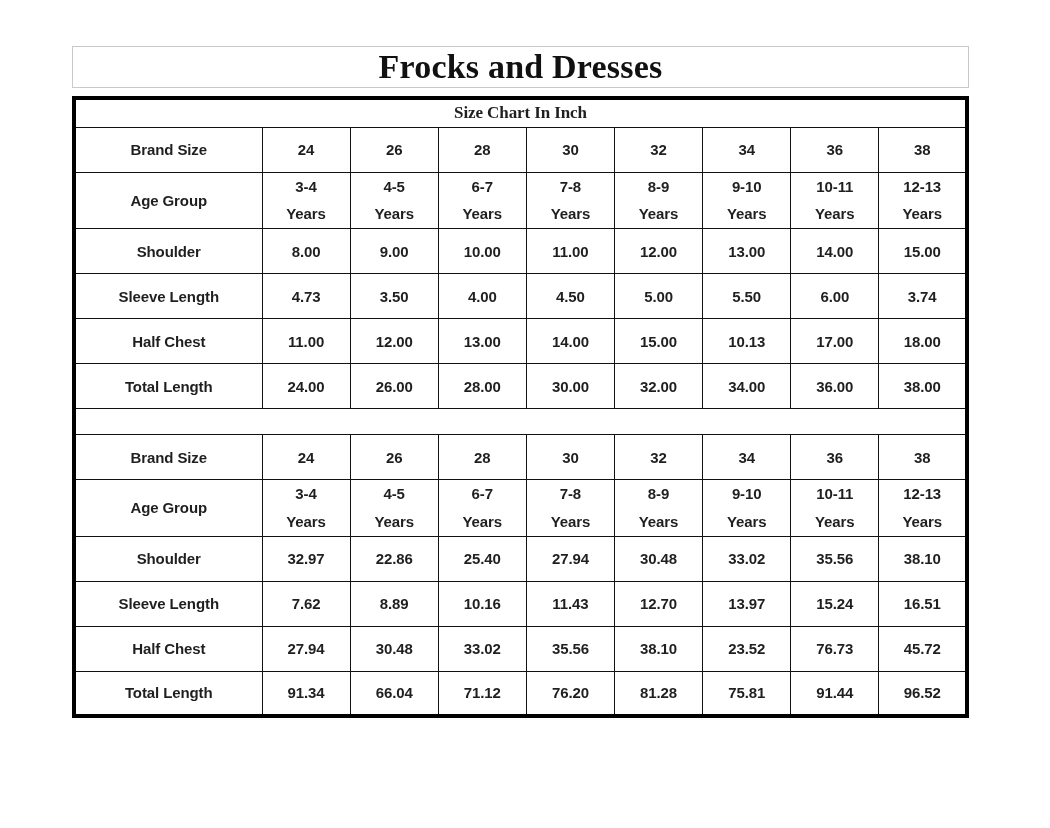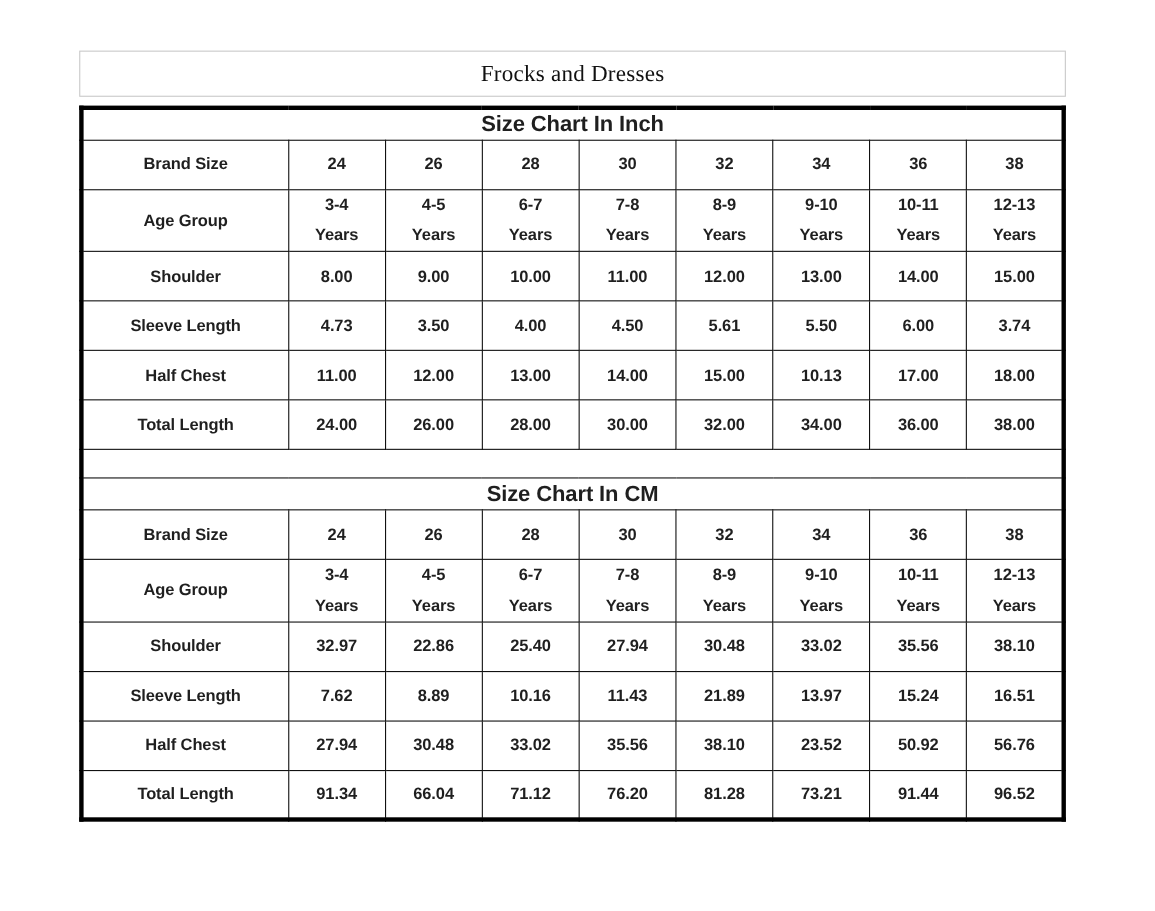--- a/index.html
+++ b/index.html
@@ -24,22 +24,22 @@
     height: 42px;
     display: flex;
     align-items: center;
     justify-content: center;
     background: #ffffff;
     margin-bottom: 8px;
   }
   .title-box h1 {
     margin: 0;
     font-family: "Liberation Serif", "DejaVu Serif", serif;
-    font-weight: normal;
-    font-size: 21px;
+    font-weight: bold;
+    font-size: 34px;
     color: #111111;
     letter-spacing: 0.2px;
   }
   table.size-table {
     width: 100%;
     border-collapse: collapse;
     table-layout: fixed;
     border: 4px solid #000000;
     color: #1f1f1f;
   }
@@ -49,21 +49,22 @@
     text-align: center;
     vertical-align: middle;
     font-weight: bold;
     font-size: 15px;
     letter-spacing: -0.1px;
     padding: 0;
     background: #ffffff;
   }
   tr.section-header td {
     height: 29px;
-    font-size: 20px;
+    font-size: 17px;
+    font-family: Liberation Serif, serif;
   }
   tr.data-row td,
   tr.data-row th {
     height: 45px;
   }
   tr.data-row.tall td,
   tr.data-row.tall th {
     height: 56px;
   }
   tr.data-row.tall td {
@@ -137,21 +138,21 @@
           <td>13.00</td>
           <td>14.00</td>
           <td>15.00</td>
         </tr>
         <tr class="data-row">
           <th>Sleeve Length</th>
           <td>4.73</td>
           <td>3.50</td>
           <td>4.00</td>
           <td>4.50</td>
-          <td>5.61</td>
+          <td>5.00</td>
           <td>5.50</td>
           <td>6.00</td>
           <td>3.74</td>
         </tr>
         <tr class="data-row">
           <th>Half Chest</th>
           <td>11.00</td>
           <td>12.00</td>
           <td>13.00</td>
           <td>14.00</td>
@@ -167,23 +168,20 @@
           <td>28.00</td>
           <td>30.00</td>
           <td>32.00</td>
           <td>34.00</td>
           <td>36.00</td>
           <td>38.00</td>
         </tr>
         <tr class="spacer-row">
           <td colspan="9"></td>
         </tr>
-        <tr class="section-header">
-          <td colspan="9">Size Chart In CM</td>
-        </tr>
         <tr class="data-row">
           <th>Brand Size</th>
           <td>24</td>
           <td>26</td>
           <td>28</td>
           <td>30</td>
           <td>32</td>
           <td>34</td>
           <td>36</td>
           <td>38</td>
@@ -217,42 +215,42 @@
           <td>33.02</td>
           <td>35.56</td>
           <td>38.10</td>
         </tr>
         <tr class="data-row">
           <th>Sleeve Length</th>
           <td>7.62</td>
           <td>8.89</td>
           <td>10.16</td>
           <td>11.43</td>
-          <td>21.89</td>
+          <td>12.70</td>
           <td>13.97</td>
           <td>15.24</td>
           <td>16.51</td>
         </tr>
         <tr class="data-row">
           <th>Half Chest</th>
           <td>27.94</td>
           <td>30.48</td>
           <td>33.02</td>
           <td>35.56</td>
           <td>38.10</td>
           <td>23.52</td>
-          <td>50.92</td>
-          <td>56.76</td>
+          <td>76.73</td>
+          <td>45.72</td>
         </tr>
         <tr class="data-row">
           <th>Total Length</th>
           <td>91.34</td>
           <td>66.04</td>
           <td>71.12</td>
           <td>76.20</td>
           <td>81.28</td>
-          <td>73.21</td>
+          <td>75.81</td>
           <td>91.44</td>
           <td>96.52</td>
         </tr>
       </tbody>
   </table>
 </div>
 
 </body></html>

